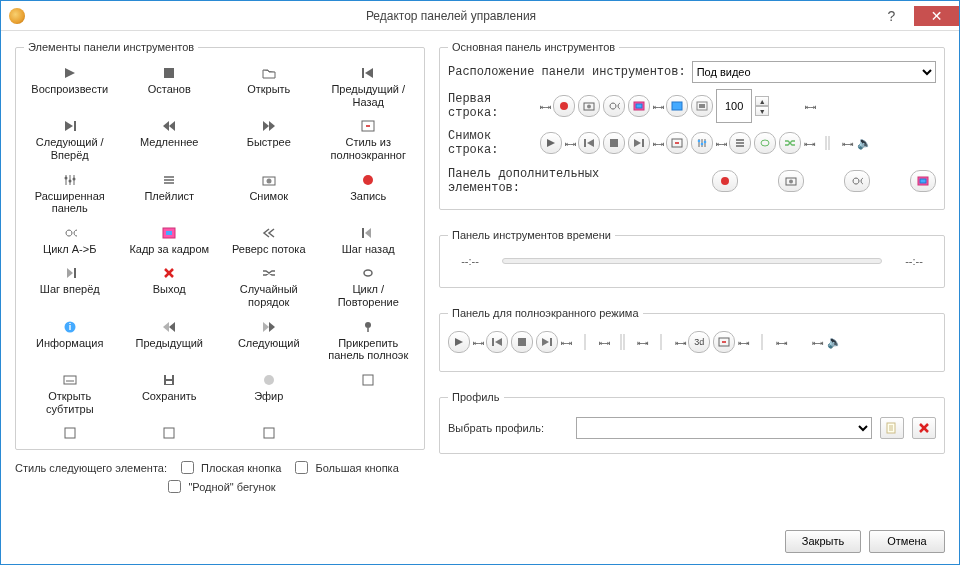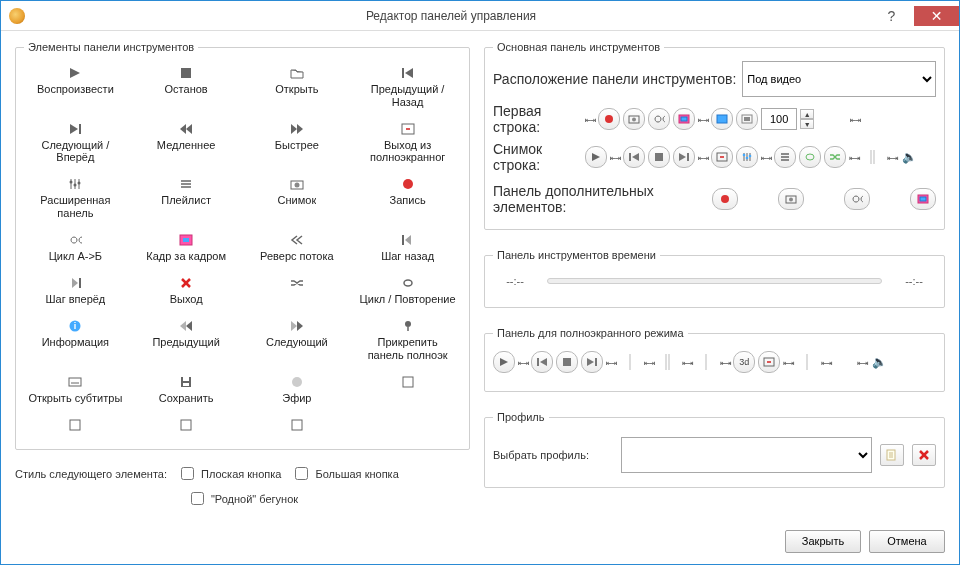--- a/index.html
+++ b/index.html
@@ -4,43 +4,43 @@
 <style>
   * { box-sizing: border-box; }
   body { margin: 0; font-family: "Segoe UI", Tahoma, Arial, sans-serif; font-size: 11px; background: #fff; color: #333; width: 960px; height: 565px; overflow: hidden; }
   .winframe { border: 1px solid #2a8ad4; height: 565px; display: flex; flex-direction: column; background: #fff; }
   .titlebar { height: 30px; background: #fff; border-bottom: 1px solid #ddd; display: flex; align-items: center; }
   .titlebar .icon { width: 16px; height: 16px; margin: 0 8px; background: radial-gradient(circle at 40% 40%, #f8d070 0%, #e8a030 60%, #b06000 100%); border-radius: 50%; position: relative; }
   .titlebar .title { flex: 1; text-align: center; font-size: 12px; color: #444; }
   .titlebar .wbtn { width: 45px; height: 20px; display: flex; align-items: center; justify-content: center; font-size: 14px; color: #555; }
   .titlebar .close { background: #c8504f; color: #fff; width: 45px; height: 20px; margin-right: 0; }
   .content { flex: 1; padding: 10px 14px; display: flex; gap: 14px; }
-  .left { width: 455px; display: flex; flex-direction: column; }
+  .left { width: 410px; display: flex; flex-direction: column; }
   .right { flex: 1; display: flex; flex-direction: column; gap: 11px; }
   fieldset { border: 1px solid #cfcfcf; border-radius: 2px; margin: 0 0 8px 0; padding: 8px 8px 8px 8px; }
   legend { font-size: 11px; color: #333; padding: 0 4px; }
   .tools-grid { height: 380px; overflow-y: scroll; display: grid; grid-template-columns: repeat(4, 1fr); gap: 2px 8px; padding-right: 2px; }
   .tools-grid::-webkit-scrollbar { width: 17px; }
   .tools-grid::-webkit-scrollbar-track { background: #f0f0f0; border-left: 1px solid #ddd; }
   .tools-grid::-webkit-scrollbar-thumb { background: #c8c8c8; border: 3px solid #f0f0f0; border-radius: 2px; }
   .tool-item { display: flex; flex-direction: column; align-items: center; justify-content: flex-start; text-align: center; padding: 4px 2px; cursor: pointer; }
   .tool-item .ico { width: 22px; height: 16px; display: flex; align-items: center; justify-content: center; font-size: 13px; color: #555; margin-bottom: 2px; }
   .tool-item .lbl { font-size: 11px; line-height: 1.15; color: #222; word-break: break-word; max-height: 26px; overflow: hidden; }
   .tool-item .ico svg { display: block; }
-  .style-row { display: flex; align-items: center; gap: 10px; margin-top: 6px; }
+  .style-row { display: flex; align-items: center; gap: 10px; }
   .style-row label { font-size: 11px; display: flex; align-items: center; gap: 4px; }
   input[type=checkbox] { width: 13px; height: 13px; }
   .row-line { display: flex; align-items: center; gap: 6px; margin-bottom: 6px; }
-  .row-line .rlabel { font-size: 14px; }
-  select { font-size: 11px; height: 36px; border: 1px solid #a8a8a8; background: #fff; }
+  .row-line .rlabel { font-size: 12px; font-family: Liberation Mono, monospace; }
+  select { font-size: 11px; height: 22px; border: 1px solid #a8a8a8; background: #fff; }
   .btnrow { display: flex; align-items: center; gap: 3px; flex-wrap: nowrap; }
   .tbtn { min-width: 22px; height: 22px; border: 1px solid #b8b8b8; background: linear-gradient(#fff, #ececec); display: flex; align-items: center; justify-content: center; font-size: 10px; color: #444; cursor: pointer; border-radius: 10px; }
   .tbtn.flat { border: none; background: none; }
   .tbtn svg { display: block; }
-  .spin { width: 36px; height: 22px; border: 1px solid #a8a8a8; background: #fff; font-size: 11px; text-align: center; }
+  .spin { width: 36px; height: 34px; border: 1px solid #a8a8a8; background: #fff; font-size: 11px; text-align: center; }
   .slider-track { flex: 1; height: 6px; background: #eee; border: 1px solid #cfcfcf; border-radius: 3px; margin: 0 6px; }
   .time-lbl { font-size: 11px; color: #555; width: 40px; text-align: center; }
   .profile-row { display: flex; align-items: center; gap: 8px; }
   .profile-row select { flex: 1; }
   .icbtn { width: 24px; height: 22px; border: 1px solid #b8b8b8; background: linear-gradient(#fff, #ececec); display: flex; align-items: center; justify-content: center; border-radius: 2px; }
   .footer { height: 46px; border-top: 0; display: flex; align-items: center; justify-content: flex-end; padding: 0 14px; gap: 8px; }
   .dlg-btn { min-width: 76px; height: 23px; border: 1px solid #a0a0a0; background: linear-gradient(#fefefe, #e6e6e6); font-size: 11px; border-radius: 2px; cursor: pointer; }
   .arrow-lr { font-family: monospace; font-size: 10px; color: #555; letter-spacing: -1px; }
   .extra-tools { display: flex; justify-content: flex-start; align-items: center; gap: 40px; }
   .extra-tools .tbtn { width: 26px; height: 22px; }
@@ -124,21 +124,21 @@
               </div>
               <div class="lbl">Быстрее</div>
             </div>
             <div class="tool-item">
               <div class="ico">
                 <svg width="14" height="12">
                   <rect x="1" y="1" width="12" height="10" fill="none" stroke="#666"></rect>
                   <path d="M5 5h4v2h-4z" fill="#d55"></path>
                 </svg>
               </div>
-              <div class="lbl">Выход из полноэкранног</div>
+              <div class="lbl">Стиль из полноэкранног</div>
             </div>
             <div class="tool-item">
               <div class="ico">
                 <svg width="14" height="12">
                   <line x1="3" y1="1" x2="3" y2="11" stroke="#666"></line>
                   <line x1="7" y1="1" x2="7" y2="11" stroke="#666"></line>
                   <line x1="11" y1="1" x2="11" y2="11" stroke="#666"></line>
                   <circle cx="3" cy="4" r="1.5" fill="#666"></circle>
                   <circle cx="7" cy="7" r="1.5" fill="#666"></circle>
                   <circle cx="11" cy="5" r="1.5" fill="#666"></circle>
@@ -224,20 +224,21 @@
                 </svg>
               </div>
               <div class="lbl">Выход</div>
             </div>
             <div class="tool-item">
               <div class="ico">
                 <svg width="14" height="12">
                   <path d="M1 4 L4 4 L10 8 L13 8 M1 8 L4 8 L10 4 L13 4" fill="none" stroke="#666" stroke-width="1.5"></path>
                 </svg>
               </div>
+              <div class="lbl">Случайный порядок</div>
             </div>
             <div class="tool-item">
               <div class="ico">
                 <svg width="14" height="12">
                   <path d="M3 6 a4 3 0 1 1 8 0 a4 3 0 1 1 -8 0" fill="none" stroke="#666" stroke-width="1.5"></path>
                 </svg>
               </div>
               <div class="lbl">Цикл / Повторение</div>
             </div>
             <div class="tool-item">

